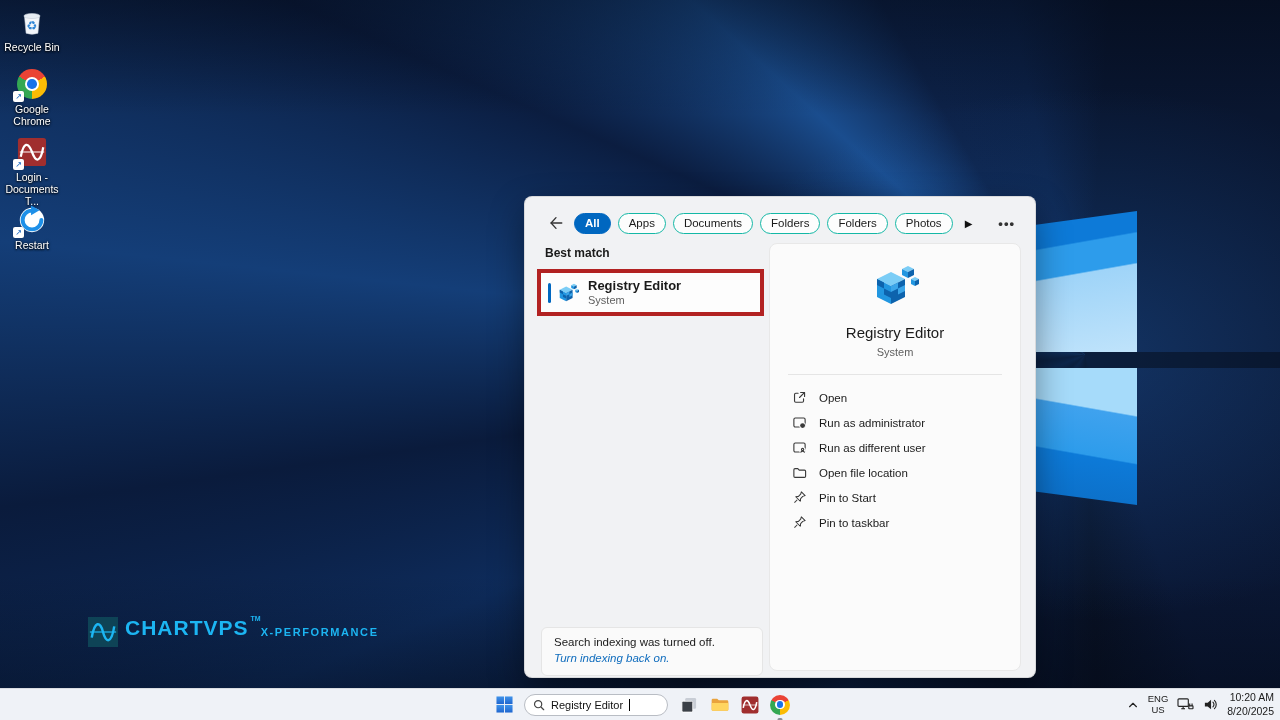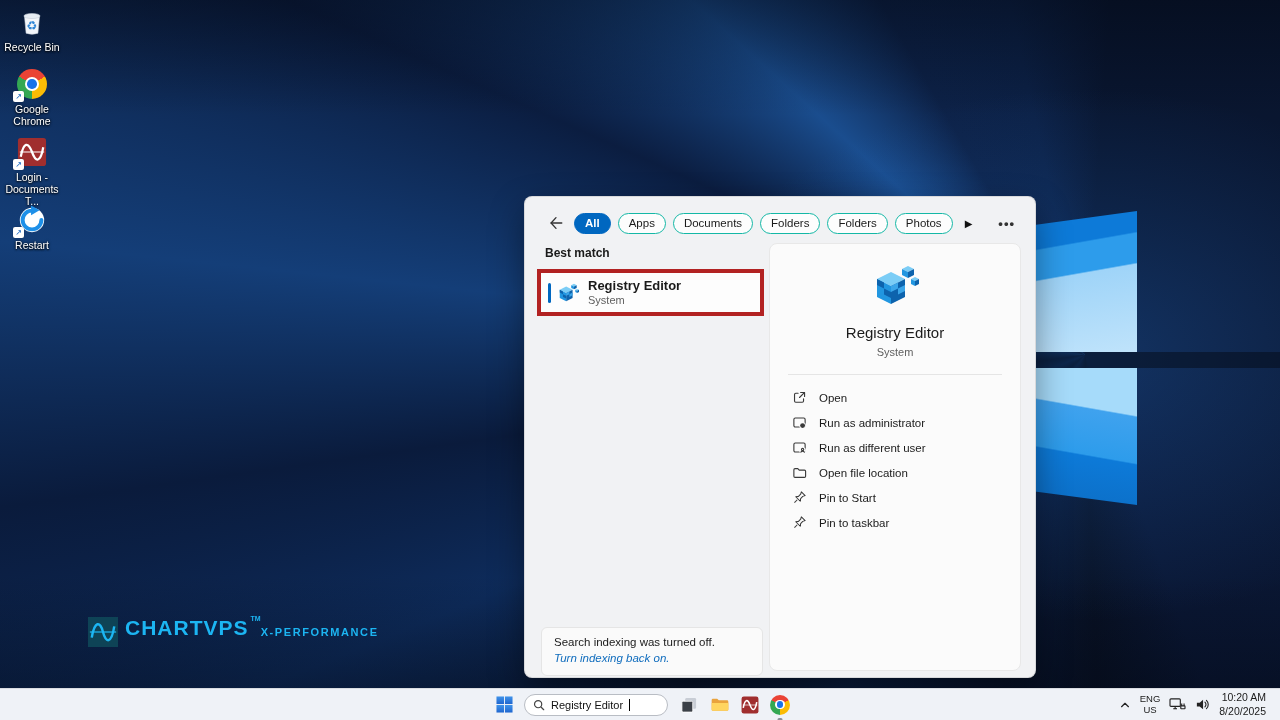--- a/index.html
+++ b/index.html
@@ -81,21 +81,21 @@
   
   .taskbar{position:absolute;left:0;bottom:0;width:1280px;height:32px;background:#eff2f7;border-top:1px solid #d9dce1;}
   .tb-center{position:absolute;left:496px;top:0;height:100%;display:flex;align-items:center;gap:11px;}
   .tb-btn{display:flex;align-items:center;justify-content:center;cursor:pointer;position:relative;}
   .tb-search{width:144px;height:22px;border-radius:11px;background:#fff;border:1px solid #b9bdc4;
       display:flex;align-items:center;padding:0 8px;gap:6px;cursor:text;}
   .tb-search-text{font-size:11px;color:#111;white-space:nowrap;}
   .caret{width:1px;height:12px;background:#000;}
   .run-dot{position:absolute;left:50%;transform:translateX(-50%);bottom:-6px;width:5px;height:3px;border-radius:2px;background:#8a9098;}
   .cv-tile{width:18px;height:18px;}
-  .tb-tray{position:absolute;right:14px;top:0;height:100%;display:flex;align-items:center;gap:9px;}
+  .tb-tray{position:absolute;right:6px;top:0;height:100%;display:flex;align-items:center;gap:9px;}
   .lang{font-size:9.5px;line-height:1.15;color:#1a1a1a;text-align:center;cursor:pointer;}
   .clock{font-size:10.5px;line-height:1.3;color:#1a1a1a;text-align:right;cursor:pointer;}
   .tray-ico{display:flex;align-items:center;justify-content:center;cursor:pointer;}
 </style>
 </head>
 <body>
 
 <div class="stage">
 
   <svg width="0" height="0" style="position:absolute">

